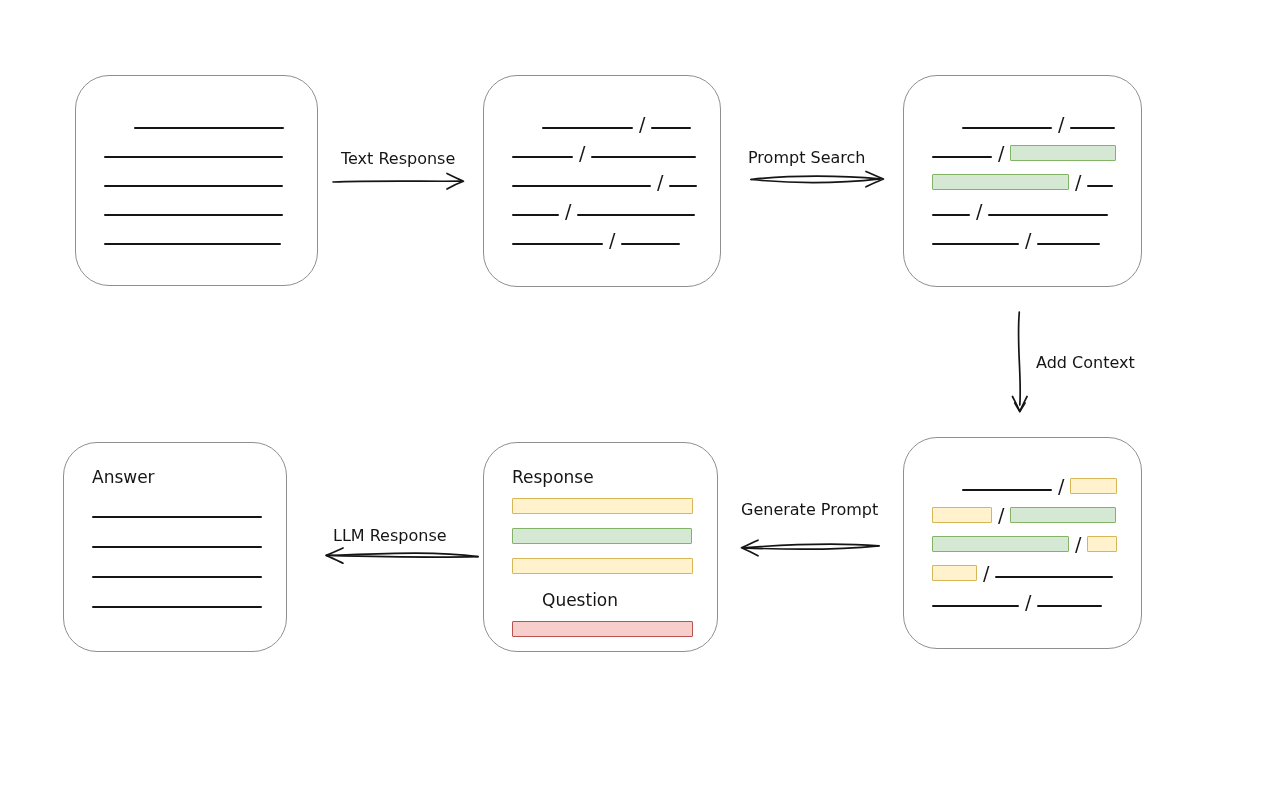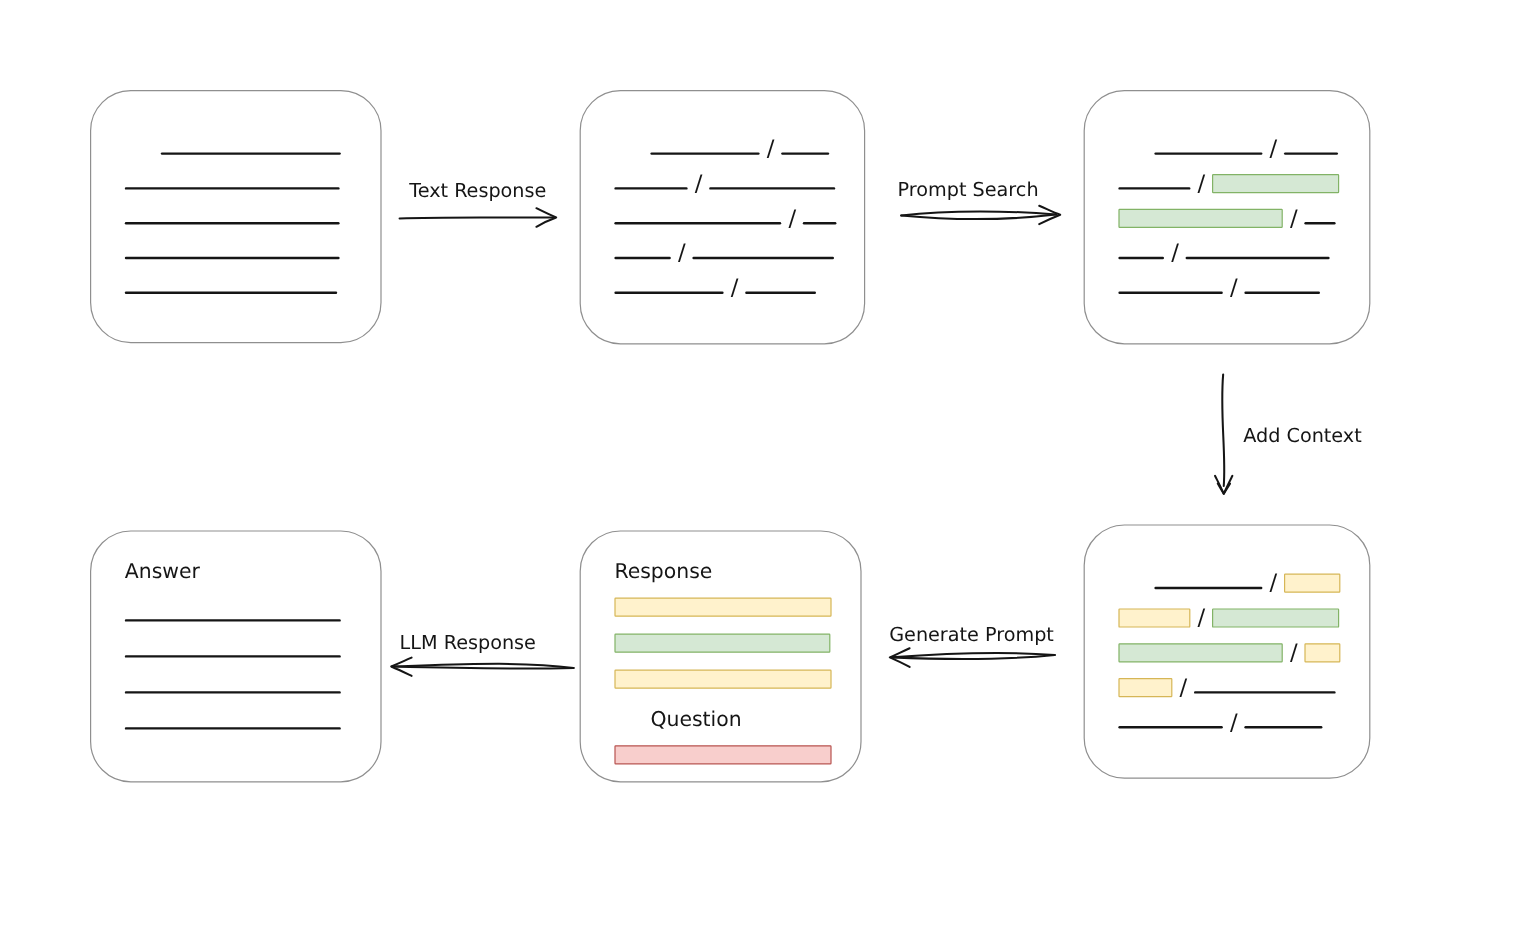--- a/index.html
+++ b/index.html
@@ -14,21 +14,21 @@
   #canvas{position:relative;width:1262px;height:792px;background:#ffffff;overflow:hidden;}
   #arrow-layer{position:absolute;left:0;top:0;width:1262px;height:792px;pointer-events:none;}
   #arrow-layer path{stroke:var(--ink);stroke-width:1.7;fill:none;stroke-linecap:round;stroke-linejoin:round;}
 
   .box{position:absolute;border:1.5px solid var(--box-border);border-radius:34px;background:#fff;}
   #box-source{left:75px;top:75px;width:243px;height:211px;}
   #box-split{left:483px;top:75px;width:238px;height:212px;}
   #box-retrieved{left:903px;top:75px;width:239px;height:212px;}
   #box-context{left:903px;top:437px;width:239px;height:212px;}
   #box-prompt{left:483px;top:442px;width:235px;height:210px;}
-  #box-answer{left:75px;top:442px;width:243px;height:210px;}
+  #box-answer{left:63px;top:442px;width:224px;height:210px;}
 
   .chunk-rows{padding:24px 22px 0 28px;}
   .chunk-rows .row{display:flex;align-items:flex-end;height:29px;}
   .seg-line{display:inline-block;height:2px;background:var(--ink);border-radius:1px;}
   .space{display:inline-block;height:1px;}
   .slash{font-size:19px;line-height:17px;margin:0 6px -4px 6px;color:var(--ink);}
   .bar{display:inline-block;height:16px;border:1.6px solid;border-radius:1px;}
   .chunk-rows .bar{margin-bottom:-3px;}
   .bar.green{background:var(--green-fill);border-color:var(--green-stroke);}
   .bar.yellow{background:var(--yellow-fill);border-color:var(--yellow-stroke);}
@@ -39,21 +39,21 @@
   .bar-rows{margin-top:10px;}
   .bar-rows .row{display:flex;align-items:flex-start;height:30px;}
   .question-label{margin-top:2px;margin-left:30px;}
   .line-rows{margin-top:28px;}
   .line-rows .row{display:flex;align-items:flex-start;height:30px;}
 
   .arrow-label{position:absolute;font-size:16px;white-space:nowrap;color:var(--ink);}
   #lbl-text-splitter{left:341px;top:149px;}
   #lbl-vector-search{left:748px;top:148px;}
   #lbl-add-context{left:1036px;top:353px;}
-  #lbl-generate-prompt{left:741px;top:519px;}
+  #lbl-generate-prompt{left:741px;top:500px;}
   #lbl-llm-response{left:333px;top:526px;}
   #caption{position:absolute;left:783px;top:686px;font-size:17px;white-space:nowrap;color:var(--ink);}
 </style>
 </head>
 <body>
 
 <div id="canvas">
 
   <svg id="arrow-layer" viewBox="0 0 1262 792">
     <g>

